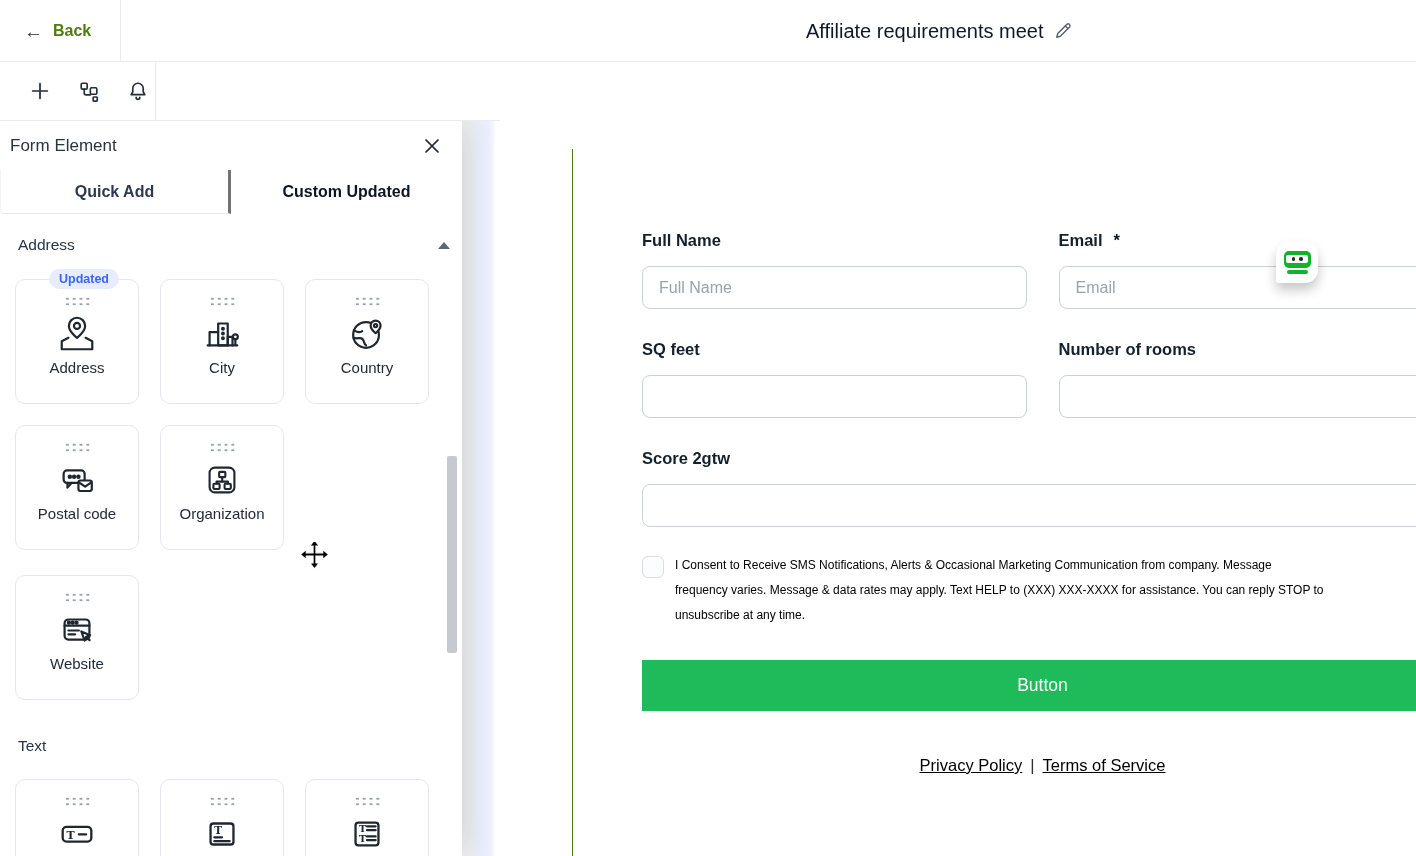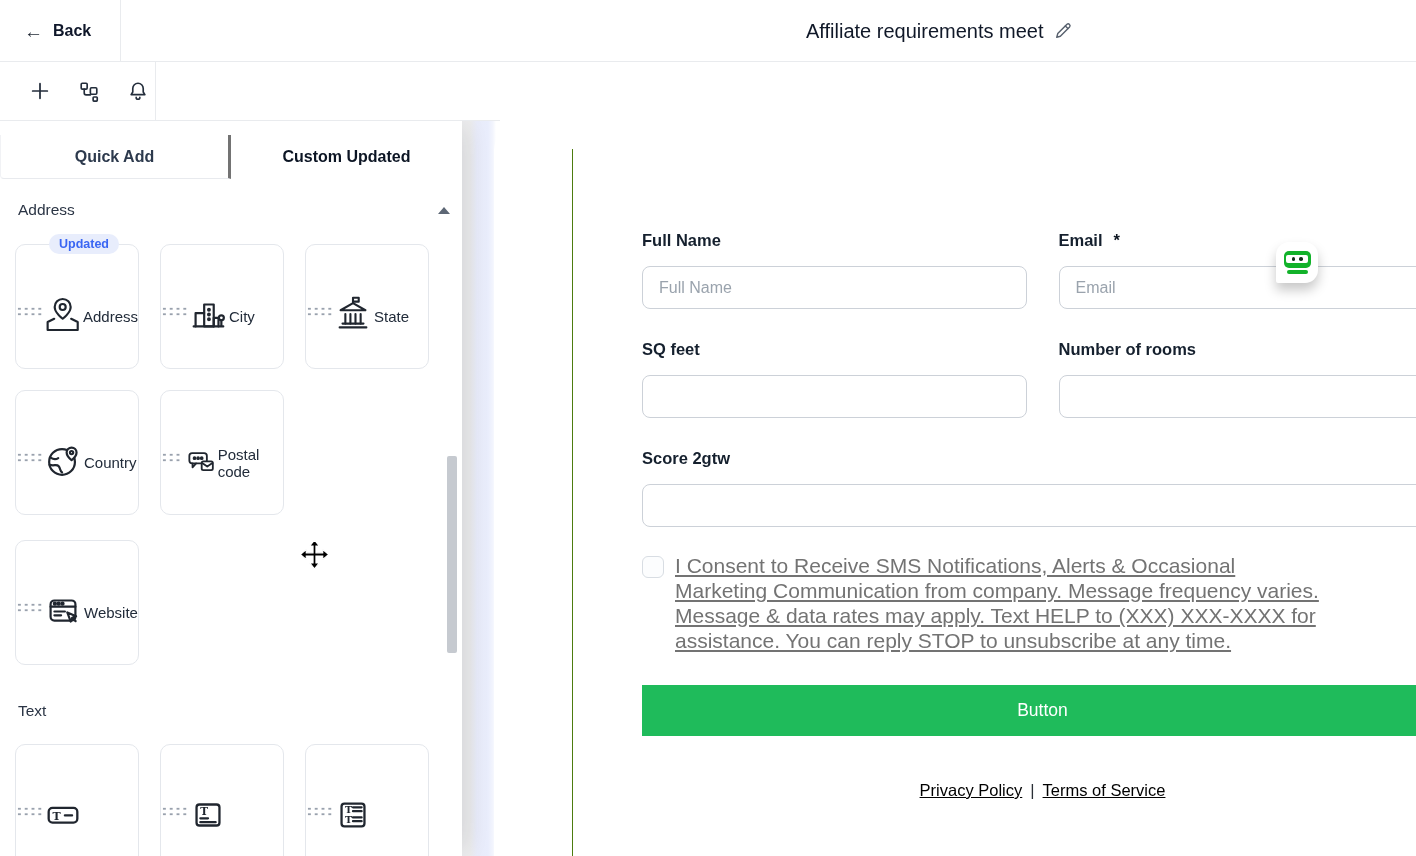--- a/index.html
+++ b/index.html
@@ -5,21 +5,21 @@
   * { margin:0; padding:0; box-sizing:border-box; }
   html,body { width:1416px; height:856px; overflow:hidden; }
   body { font-family:"Liberation Sans", sans-serif; background:#fff; color:#1c2430; position:relative; }
 
   
   .topbar { position:absolute; left:0; top:0; width:1416px; height:62px; background:#fff;
             border-bottom:1px solid #e9ebee; z-index:30; }
   .back-box { position:absolute; left:0; top:0; width:121px; height:62px; border-right:1px solid #e9ebee;
               display:flex; align-items:center; gap:10px; padding-left:24px; cursor:pointer; }
   .back-arrow { font-size:19px; color:#1c2430; line-height:1; }
-  .back-label { font-size:16px; font-weight:700; color:#0f172a; }
+  .back-label { font-size:16px; font-weight:700; color:#4d7c0f; }
   .title-group { position:absolute; left:806px; top:0; height:62px; display:flex; align-items:center; gap:9px; }
   .page-title { font-size:20px; font-weight:500; color:#101828;text-align:center; }
 
   
   .toolbar-strip { position:absolute; left:0; top:62px; width:500px; height:59px; background:#fff;
                    border-bottom:1px solid #e9ebee; z-index:25; }
   .toolbar-iconbox { width:156px; height:100%; border-right:1px solid #e9ebee;
                      display:flex; align-items:center; gap:27px; padding-left:29px; }
   .tbicon { width:22px; height:22px; color:#232d3b; cursor:pointer; }
 
@@ -35,21 +35,21 @@
   .flabel { font-size:16.5px; font-weight:600; color:#15202e; height:20px; margin-bottom:15px; }
   .req { margin-left:11px; font-weight:700; color:#0c1420; }
   .finput { width:100%; height:43px; border:1px solid #ccd1d8; border-radius:8px; background:#fff;
             font-family:"Liberation Sans",sans-serif; font-size:16px; color:#1c2430; padding:0 16px; outline:none; }
   .finput::placeholder { color:#9aa3ad; }
   .rowgap { margin-top:31px; }
 
   .consent { display:flex; gap:11px; margin-top:26px; }
   .checkbox { flex:0 0 auto; width:22px; height:22px; border:1.5px solid #d8dde3; border-radius:6px;
               background:#fcfdfe; margin-top:3px; cursor:pointer; }
-  .consent-text { font-size:21px; line-height:25px; color:#737373; width:650px;text-decoration:underline; }
+  .consent-text { font-size:12px; line-height:25px; color:#000000; width:650px; }
 
   .submit-btn { display:block; width:100%; height:51px; margin-top:32px; border:none; border-radius:0;
                 background:#1fbb5b; color:#fff; font-family:"Liberation Sans",sans-serif;
                 font-size:17.5px; font-weight:500; cursor:pointer; }
   .links-row { margin-top:45px; display:flex; justify-content:center; gap:8px; font-size:16.5px; }
   .links-row a { color:#000000; text-decoration:underline; cursor:pointer; }
   .link-sep { color:#2a2f36; }
 
   
   .panel { position:absolute; left:0; top:121px; width:462px; bottom:0; background:#fff; z-index:20;
@@ -64,21 +64,21 @@
                   border-left:1px solid #f1f2f5; border-bottom-left-radius:4px; }
   .tab-active { font-weight:700; color:#0c1524; }
 
   .section-header { display:flex; align-items:center; justify-content:space-between;
                     margin:22px 12px 0 18px; }
   .section-label { font-size:15.5px; font-weight:500; color:#2b3545; }
   .caret-up { width:0; height:0; border-left:6px solid transparent; border-right:6px solid transparent;
               border-bottom:7px solid #5d6775; cursor:pointer; }
   .cards-grid { display:grid; grid-template-columns:repeat(3,124px); gap:21px; padding:0 15px; margin-top:25px; }
   .card { position:relative; width:124px; height:125px; background:#fff; border:1px solid #e4e7ec;
-          border-radius:10px; display:flex; flex-direction:row; align-items:center;
+          border-radius:10px; display:flex; flex-direction:column; align-items:center;
           padding-top:16px; cursor:grab; }
   .dots { width:26px; height:10px; margin-bottom:7px;
           background-image:radial-gradient(circle,#99a1ad 1.1px,transparent 1.25px);
           background-size:6.8px 5.5px; background-position:0 0; }
   .cicon { width:42px; height:42px; color:#20262f; }
   .clabel { margin-top:4px; font-size:15px; font-weight:500; color:#222c3a; }
   .badge { position:absolute; top:-11px; left:33px; padding:3px 10px; border-radius:11px;
            background:#e8edfc; color:#3a66f3; font-size:12.5px; font-weight:600; }
   .text-section { margin-top:37px; }
   .text-grid { margin-top:24px; }
@@ -171,20 +171,26 @@
         <a>Privacy Policy</a>
         <span class="link-sep">|</span>
         <a>Terms of Service</a>
       </div>
 
     </div>
   </div>
 </div>
 
 <aside class="panel">
+  <div class="panel-header">
+    <span class="panel-title">Form Element</span>
+    <svg class="close-x" viewBox="0 0 20 20" fill="none" stroke="currentColor" stroke-width="1.7" stroke-linecap="round">
+      <path d="M4 4l12 12M16 4L4 16"></path>
+    </svg>
+  </div>
 
   <div class="tabs">
     <div class="tab tab-inactive">Quick Add</div>
     <div class="tab tab-active">Custom Updated</div>
   </div>
 
   <div class="section-header">
     <span class="section-label">Address</span>
     <span class="caret-up"></span>
   </div>
@@ -210,30 +216,20 @@
         <path d="M28 34v-9h5v9"></path>
         <circle cx="36" cy="25" r="2.6"></circle>
         <path d="M36 27.6V34M7 34h31"></path>
         <circle cx="23" cy="16.5" r="0.9" fill="currentColor"></circle>
         <circle cx="23" cy="21.5" r="0.9" fill="currentColor"></circle>
         <circle cx="23" cy="26.5" r="0.9" fill="currentColor"></circle>
       </svg>
       <span class="clabel">City</span>
     </div>
 
-    <div class="card">
-      <span class="dots"></span>
-      <svg class="cicon" viewBox="0 0 44 44" fill="none" stroke="currentColor" stroke-width="2.2" stroke-linecap="round" stroke-linejoin="round">
-        <path d="M22 9V4h6v4h-6"></path>
-        <path d="M9 17L22 9.5 35 17H9z"></path>
-        <path d="M14 21v10M19.3 21v10M24.6 21v10M30 21v10"></path>
-        <path d="M11 31h22M8 35h28"></path>
-      </svg>
-      <span class="clabel">State</span>
-    </div>
 
     <div class="card">
       <span class="dots"></span>
       <svg class="cicon" viewBox="0 0 44 44" fill="none" stroke="currentColor" stroke-width="2.3" stroke-linecap="round" stroke-linejoin="round">
         <circle cx="21" cy="23" r="13.5"></circle>
         <path d="M9 18.5c3 2 6.5 1.5 8 .5M8 26c4.5 1.5 7.5-1 9.5 1.5s1 4.5 3.5 6.5"></path>
         <path d="M31 8c-2.9 0-5.2 2.3-5.2 5.2 0 3.8 5.2 8 5.2 8s5.2-4.2 5.2-8C36.2 10.3 33.9 8 31 8z" fill="#fff"></path>
         <circle cx="31" cy="13.2" r="1.7"></circle>
       </svg>
       <span class="clabel">Country</span>
@@ -246,20 +242,31 @@
         <path d="M12 25v5l4.5-5"></path>
         <circle cx="14.5" cy="18.5" r="1.2" fill="currentColor"></circle>
         <circle cx="19" cy="18.5" r="1.2" fill="currentColor"></circle>
         <circle cx="23.5" cy="18.5" r="1.2" fill="currentColor"></circle>
         <rect x="23.5" y="22.5" width="14" height="11" rx="2" fill="#fff"></rect>
         <path d="M24 24.5l6.5 4.5 6.5-4.5"></path>
       </svg>
       <span class="clabel">Postal code</span>
     </div>
 
+    <div class="card">
+      <span class="dots"></span>
+      <svg class="cicon" viewBox="0 0 44 44" fill="none" stroke="currentColor" stroke-width="2.2" stroke-linecap="round" stroke-linejoin="round">
+        <rect x="9" y="9" width="26" height="26" rx="5.5"></rect>
+        <rect x="19" y="13.5" width="6.5" height="5.5" rx="1"></rect>
+        <path d="M22.2 19v3.2M16.3 26v-2.3h11.9V26"></path>
+        <rect x="13" y="26" width="6.5" height="5.5" rx="1"></rect>
+        <rect x="24.7" y="26" width="6.5" height="5.5" rx="1"></rect>
+      </svg>
+      <span class="clabel">Organization</span>
+    </div>
   </div>
 
   <div class="cards-grid">
     <div class="card">
       <span class="dots"></span>
       <svg class="cicon" viewBox="0 0 44 44" fill="none" stroke="currentColor" stroke-width="2.3" stroke-linecap="round" stroke-linejoin="round">
         <rect x="9" y="11" width="26" height="21" rx="4"></rect>
         <path d="M9 17.5h26"></path>
         <circle cx="13.5" cy="14.3" r="1.1" fill="currentColor"></circle>
         <circle cx="17.5" cy="14.3" r="1.1" fill="currentColor"></circle>

